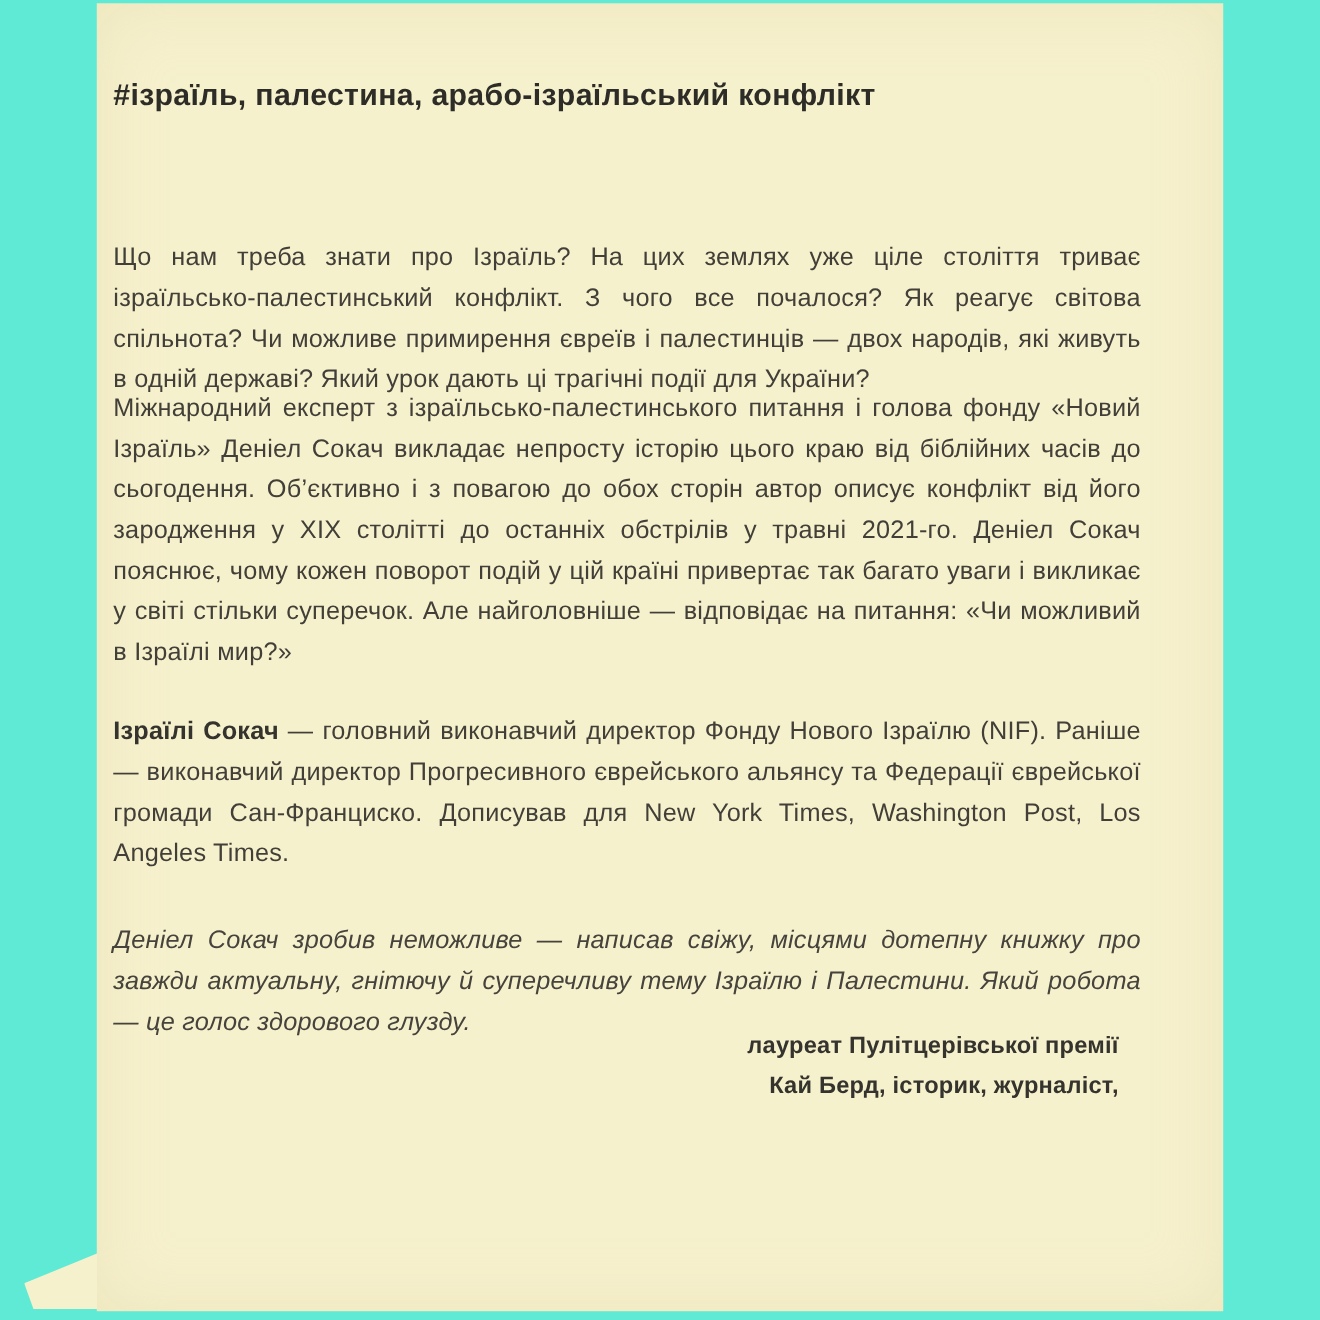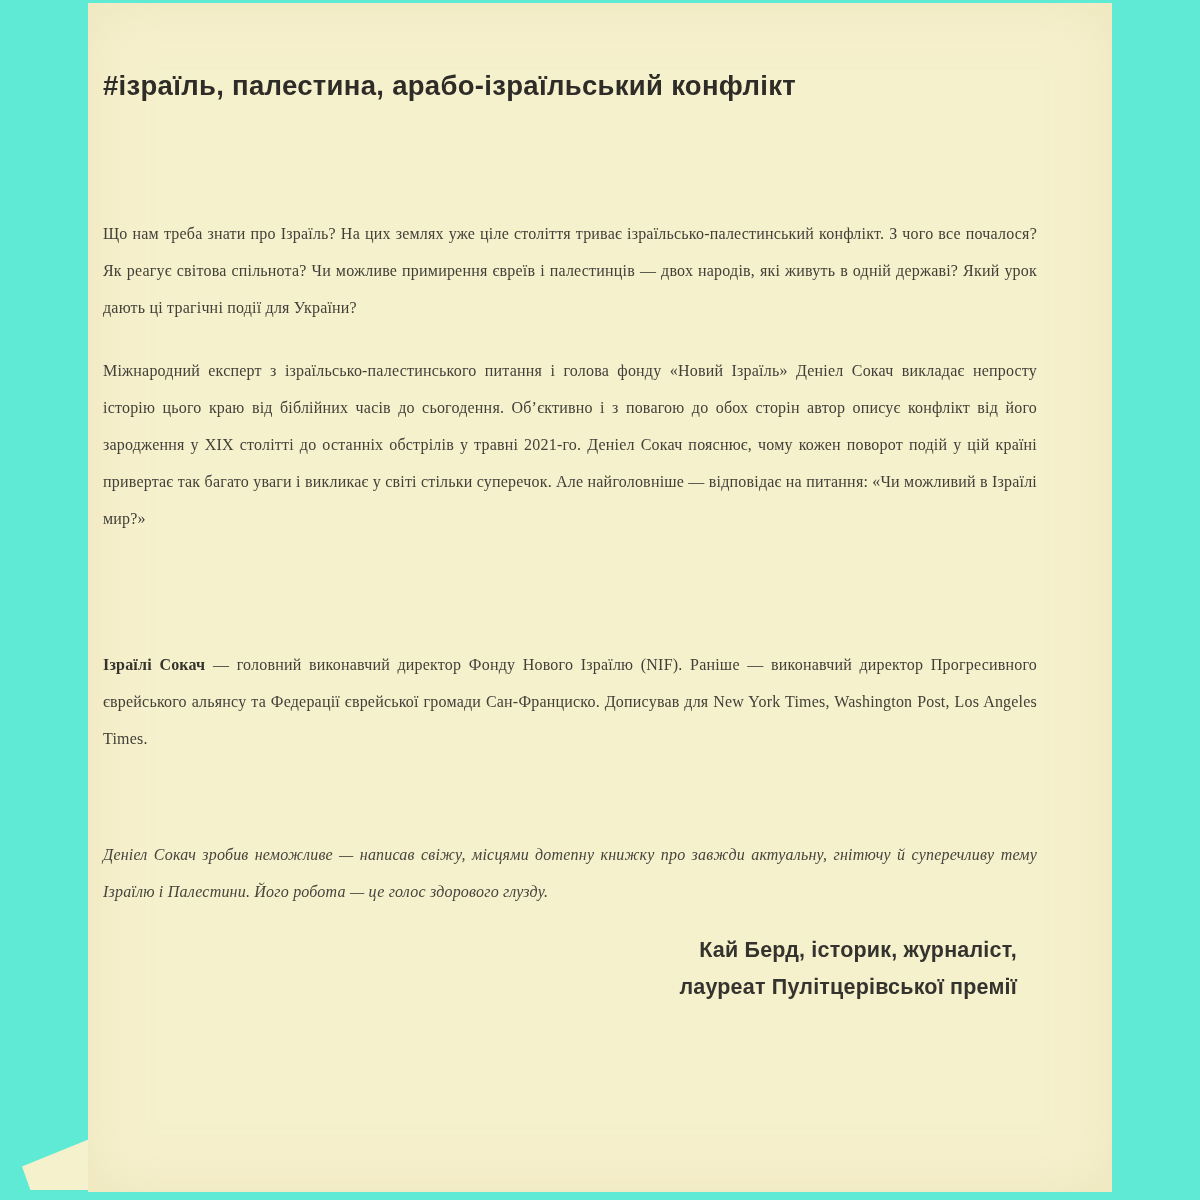--- a/index.html
+++ b/index.html
@@ -45,25 +45,24 @@
     font-weight: bold;
     color: #2d2c27;
     letter-spacing: 0.3px;
   }
   .body-block {
     position: absolute;
     left: 15px;
     width: 934px;
     margin: 0;
     color: #413f38;
-    font-size: 16px;
+    font-size: 23px;
     line-height: 37px;
     text-align: justify;
     letter-spacing: 0.2px;
-    font-family: Liberation Serif, serif;
   }
   .intro { top: 212px; }
   .description { top: 349px; }
   .bio { top: 643px; }
   .bio .author-name { font-weight: bold; color: #34332d; }
   .quote {
     top: 833px;
     font-style: italic;
     color: #45433c;
   }
@@ -87,21 +86,21 @@
   <div class="paper">
 
     <h1 class="page-title">#ізраїль, палестина, арабо-ізраїльський конфлікт</h1>
 
     <p class="body-block intro">Що нам треба знати про Ізраїль? На цих землях уже ціле століття триває ізраїльсько-палестинський конфлікт. З чого все почалося? Як реагує світова спільнота? Чи можливе примирення євреїв і палестинців — двох народів, які живуть в одній державі? Який урок дають ці трагічні події для України?</p>
 
     <p class="body-block description">Міжнародний експерт з ізраїльсько-палестинського питання і голова фонду «Новий Ізраїль» Деніел Сокач викладає непросту історію цього краю від біблійних часів до сьогодення. Об’єктивно і з повагою до обох сторін автор описує конфлікт від його зародження у XIX столітті до останніх обстрілів у травні 2021-го. Деніел Сокач пояснює, чому кожен поворот подій у цій країні привертає так багато уваги і викликає у світі стільки суперечок. Але найголовніше — відповідає на питання: «Чи можливий в Ізраїлі мир?»</p>
 
     <p class="body-block bio"><span class="author-name">Ізраїлі Сокач</span><span> — головний виконавчий директор Фонду Нового Ізраїлю (NIF). Раніше — виконавчий директор Прогресивного єврейського альянсу та Федерації єврейської громади Сан-Франциско. Дописував для New York Times, Washington Post, Los Angeles Times.</span></p>
 
-    <p class="body-block quote">Деніел Сокач зробив неможливе — написав свіжу, місцями дотепну книжку про завжди актуальну, гнітючу й суперечливу тему Ізраїлю і Палестини. Його робота — це голос здорового глузду.</p>
+    <p class="body-block quote">Деніел Сокач зробив неможливе — написав свіжу, місцями дотепну книжку про завжди актуальну, гнітючу й суперечливу тему Ізраїлю і Палестини. Який робота — це голос здорового глузду.</p>
 
     <div class="attribution">
+      <div>лауреат Пулітцерівської премії</div>
       <div>Кай Берд, історик, журналіст,</div>
-      <div>лауреат Пулітцерівської премії</div>
     </div>
 
   </div>
 </div>
 
 </body></html>

